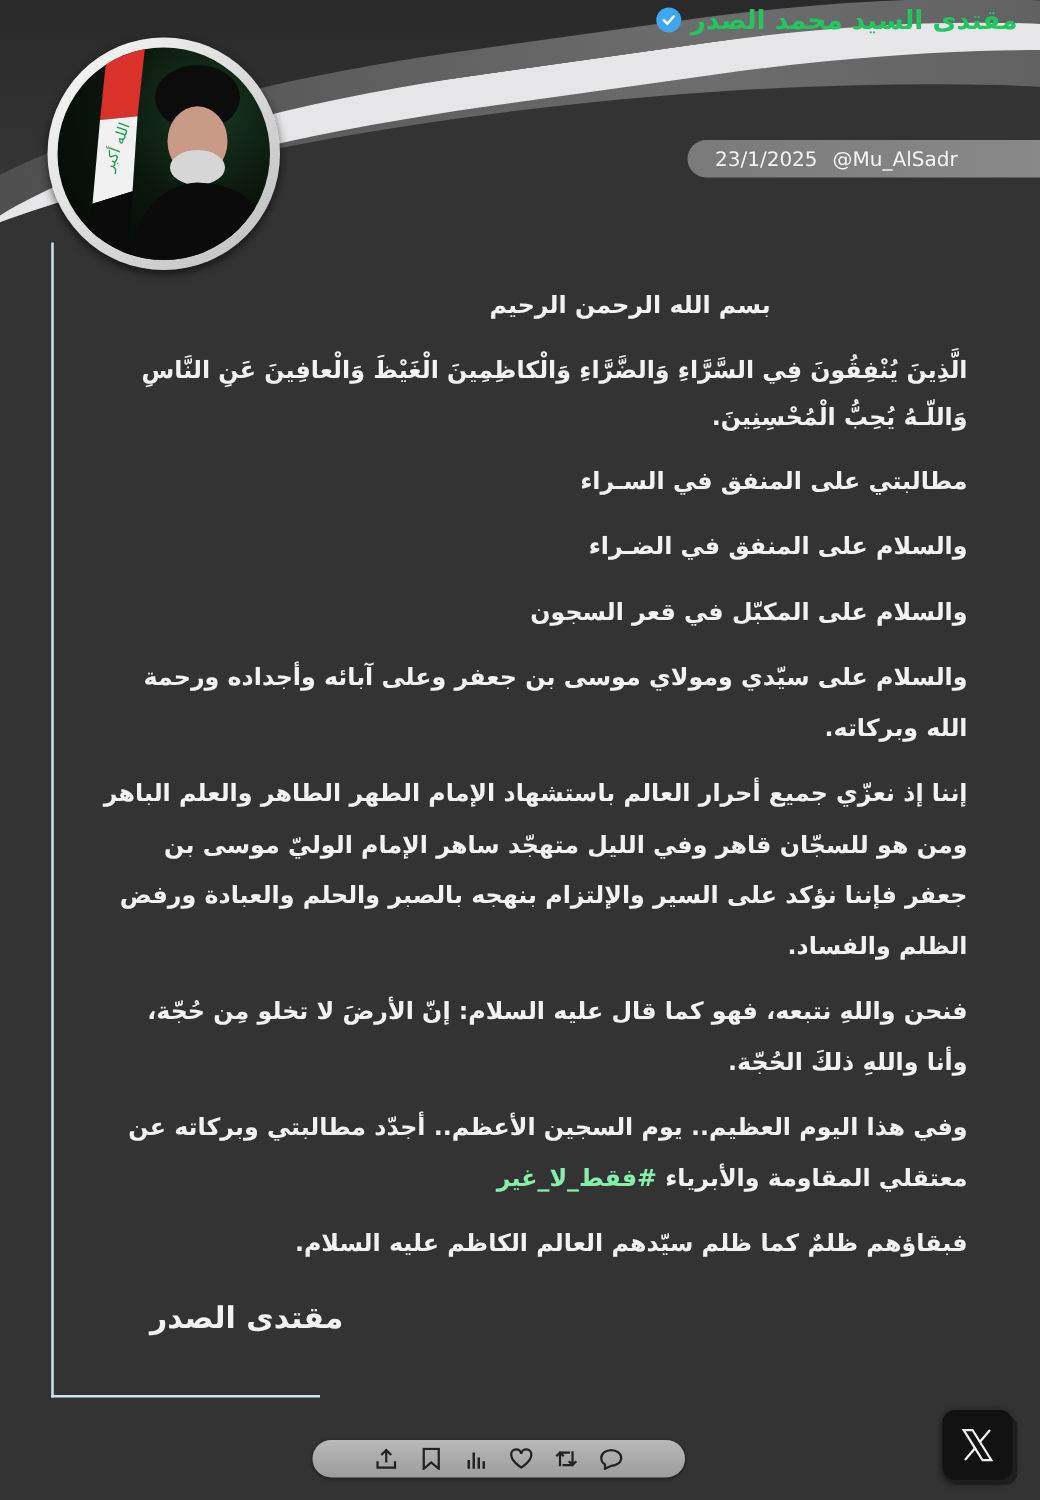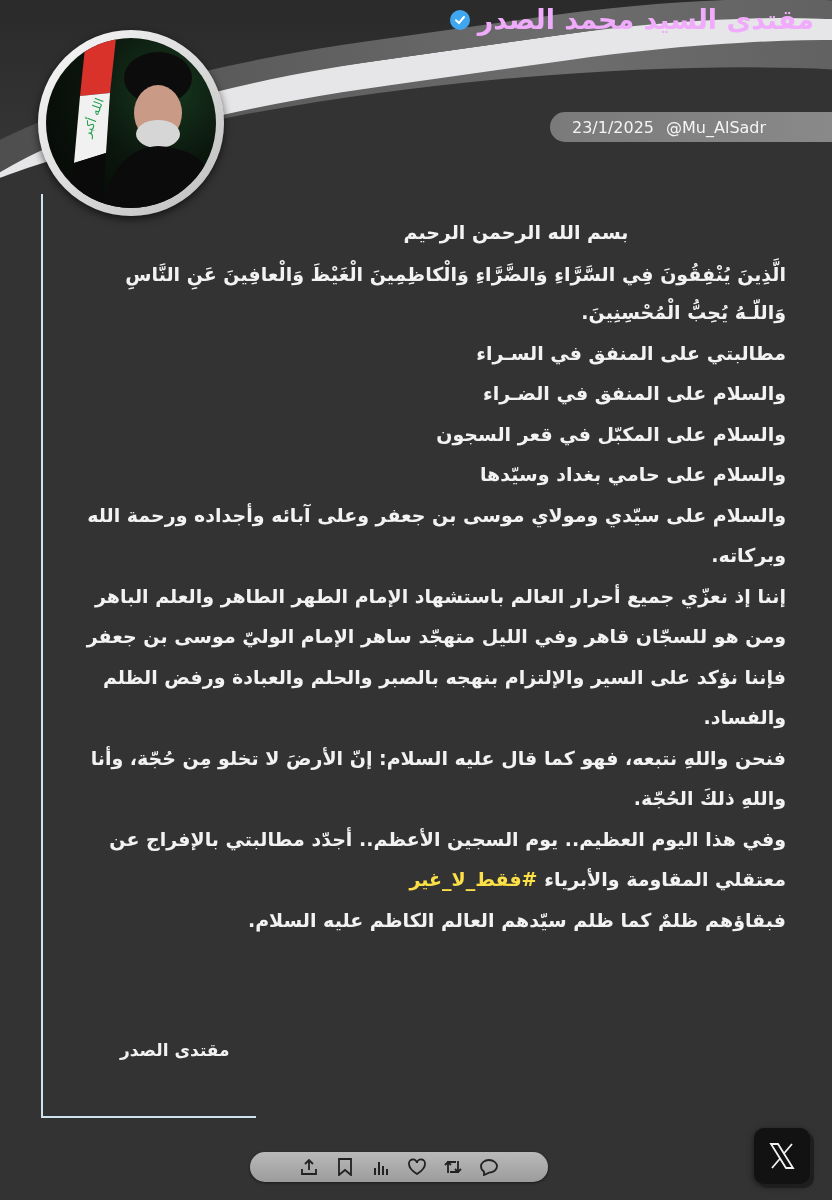--- a/index.html
+++ b/index.html
@@ -26,21 +26,21 @@
     transform:rotate(-8deg);
   }
   .swoosh-mask {
     position:absolute; left:-120px; top:82px; width:1200px; height:300px;
     background:#333333; border-radius:50%/40%;
     transform:rotate(-6deg);
   }
   .header-name {
     position:absolute; right:18px; top:4px;
     display:flex; align-items:center; gap:8px; direction:rtl;
-    font-size:27px; font-weight:bold; color:#f0abfc;
+    font-size:21px; font-weight:bold; color:#22c55e;
   }
   .verified {
     width:20px; height:20px; border-radius:50%;
     background:#3fa7ef; display:flex; align-items:center; justify-content:center;
   }
   .handle-pill {
     position:absolute; left:550px; top:112px; width:300px; height:30px;
     border-radius:15px 0 0 15px;
     background:linear-gradient(90deg,#7a7a7a,#8a8a8a);
     display:flex; align-items:center; gap:12px; padding-left:22px;
@@ -65,26 +65,26 @@
   .frame-bottom {
     position:absolute; left:41px; top:1116px; width:215px; height:2px;
     background:#cfe3ef;
   }
   .content {
     position:absolute; left:70px; top:212px; width:716px;
     direction:rtl; text-align:right;
     font-size:19px; font-weight:bold; line-height:40.5px;
   }
   .content .basmala { text-align:center; padding-right:0; margin-bottom:2px; width:540px; }
-  .content p { margin:0; }
+  .content p { margin:12px; }
   .content .quran { line-height:38px; margin-bottom:2px;text-align:right; }
-  .hashtag { color:#fde047; }
+  .hashtag { color:#86efac; }
   .signature {
     position:absolute; left:120px; top:1040px;
-    font-size:17px; font-weight:bold; direction:rtl;
+    font-size:24px; font-weight:bold; direction:rtl;
   }
   .action-bar {
     position:absolute; left:250px; top:1152px; width:298px; height:30px;
     border-radius:15px;
     background:linear-gradient(180deg,#b9b9b9 0%,#9c9c9c 100%);
     display:flex; align-items:center; justify-content:center; gap:16px;
     box-shadow:0 1px 3px rgba(0,0,0,.5);
   }
   .action-bar .ico {
     width:20px; height:20px; display:flex; align-items:center; justify-content:center;
@@ -135,25 +135,24 @@
 
 <div class="frame-line"></div>
 <div class="frame-bottom"></div>
 
 <div class="content">
   <p class="basmala">بسم الله الرحمن الرحيم</p>
   <p class="quran">الَّذِينَ يُنْفِقُونَ فِي السَّرَّاءِ وَالضَّرَّاءِ وَالْكاظِمِينَ الْغَيْظَ وَالْعافِينَ عَنِ النَّاسِ وَاللّـهُ يُحِبُّ الْمُحْسِنِينَ.</p>
   <p>مطالبتي على المنفق في السـراء</p>
   <p>والسلام على المنفق في الضـراء</p>
   <p>والسلام على المكبّل في قعر السجون</p>
-  <p>والسلام على حامي بغداد وسيّدها</p>
   <p>والسلام على سيّدي ومولاي موسى بن جعفر وعلى آبائه وأجداده ورحمة الله وبركاته.</p>
   <p>إننا إذ نعزّي جميع أحرار العالم باستشهاد الإمام الطهر الطاهر والعلم الباهر ومن هو للسجّان قاهر وفي الليل متهجّد ساهر الإمام الوليّ موسى بن جعفر فإننا نؤكد على السير والإلتزام بنهجه بالصبر والحلم والعبادة ورفض الظلم والفساد.</p>
   <p>فنحن واللهِ نتبعه، فهو كما قال عليه السلام: إنّ الأرضَ لا تخلو مِن حُجّة، وأنا واللهِ ذلكَ الحُجّة.</p>
-  <p><span>وفي هذا اليوم العظيم.. يوم السجين الأعظم.. أجدّد مطالبتي بالإفراج عن معتقلي المقاومة والأبرياء</span> <span class="hashtag">#فقط_لا_غير</span></p>
+  <p><span>وفي هذا اليوم العظيم.. يوم السجين الأعظم.. أجدّد مطالبتي وبركاته عن معتقلي المقاومة والأبرياء</span> <span class="hashtag">#فقط_لا_غير</span></p>
   <p>فبقاؤهم ظلمٌ كما ظلم سيّدهم العالم الكاظم عليه السلام.</p>
 </div>
 
 <div class="signature">مقتدى الصدر</div>
 
 <div class="action-bar">
   <span class="ico">
     <svg width="18" height="18" viewBox="0 0 18 18" fill="none" stroke="#222" stroke-width="1.8">
         <path d="M9 12V2M5 6l4-4 4 4"></path>
         <path d="M2 11v5h14v-5"></path>

